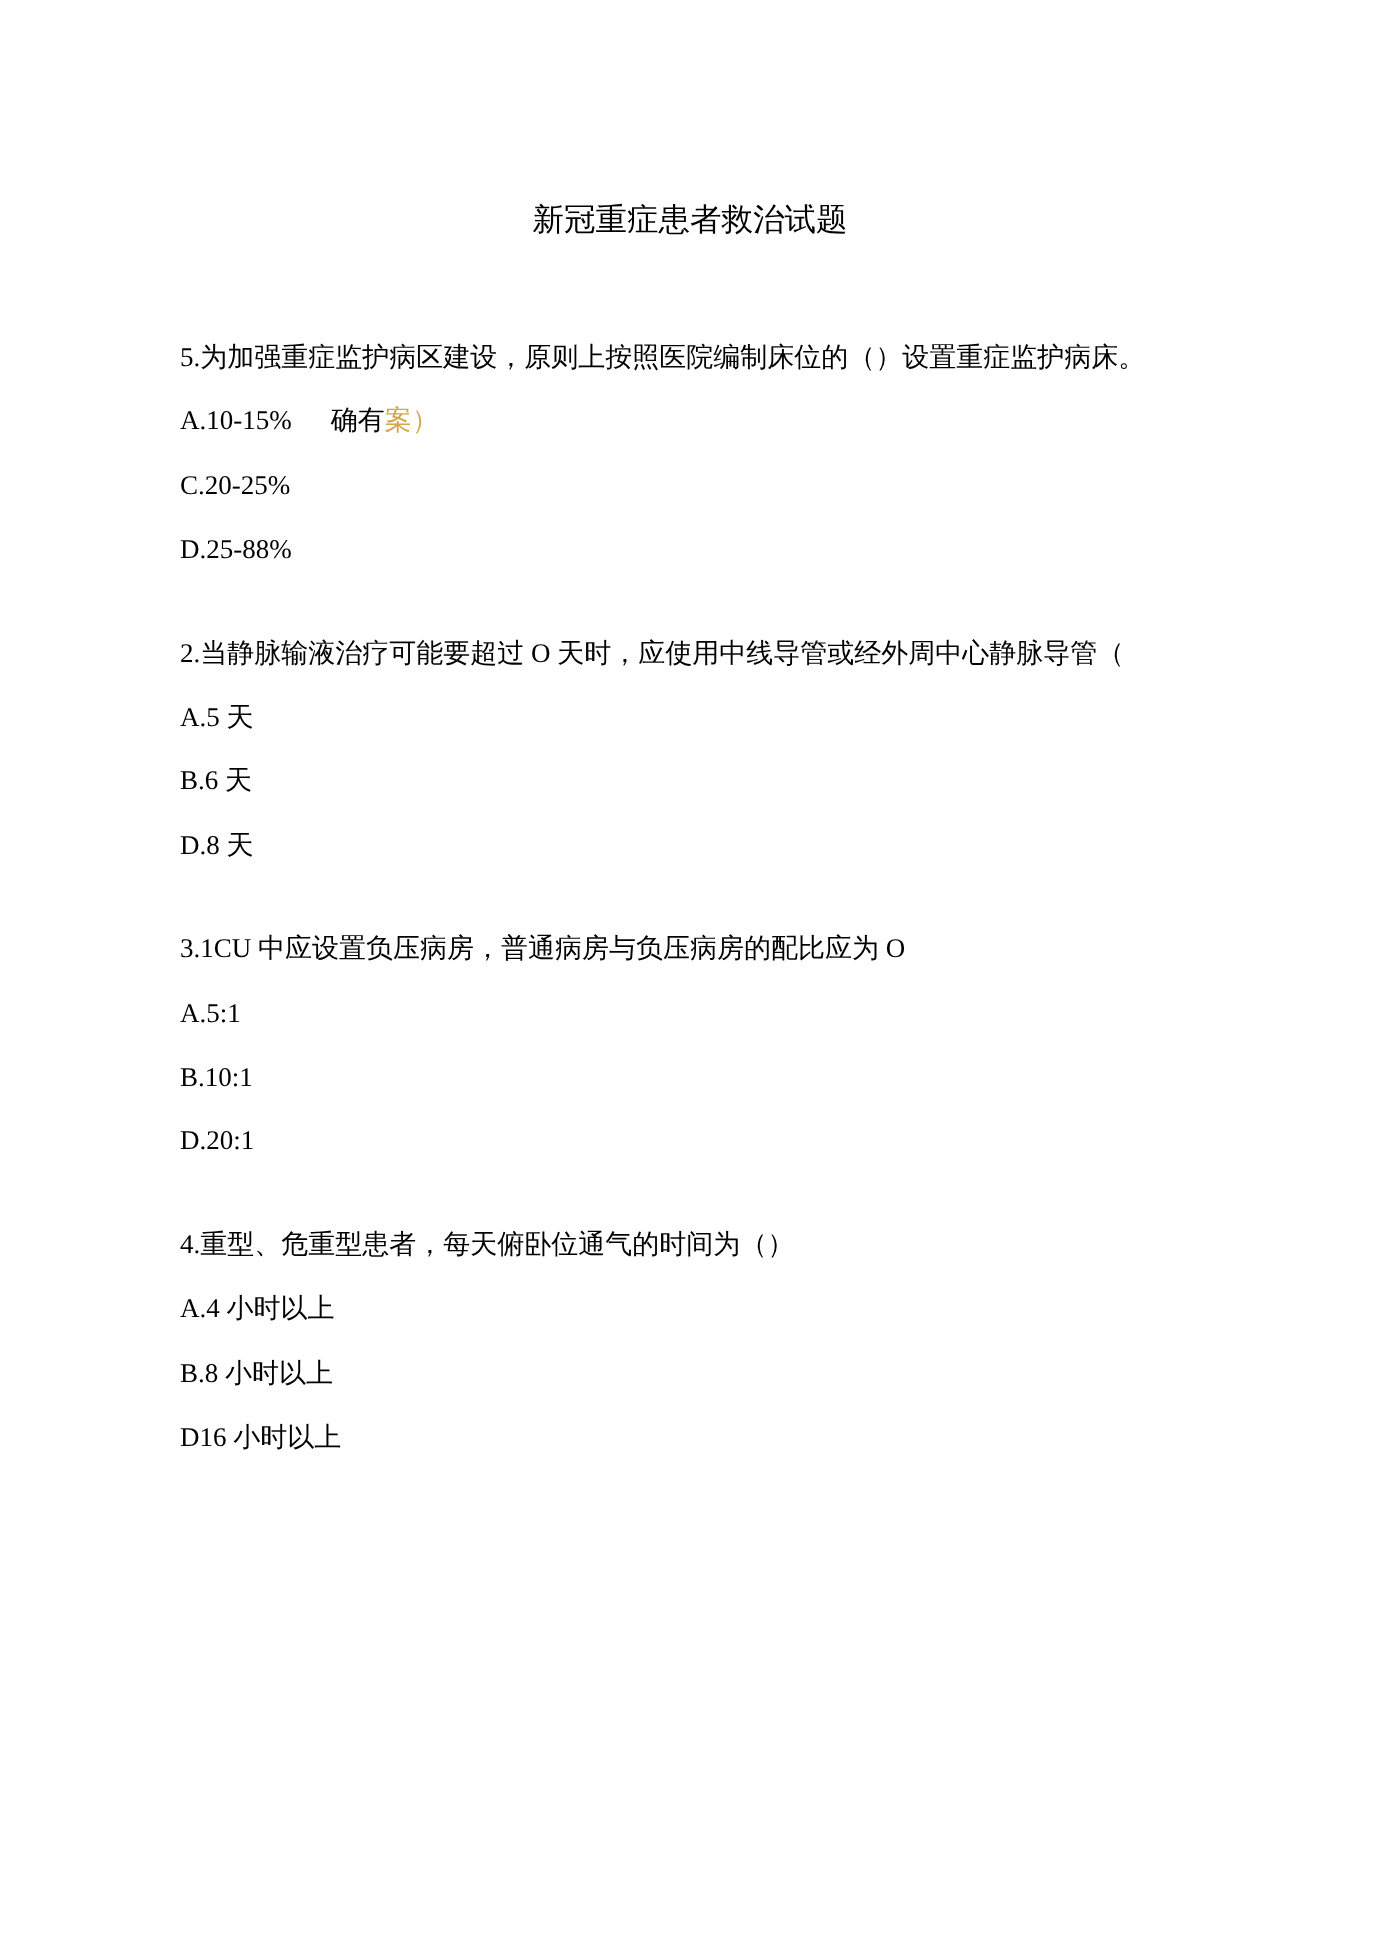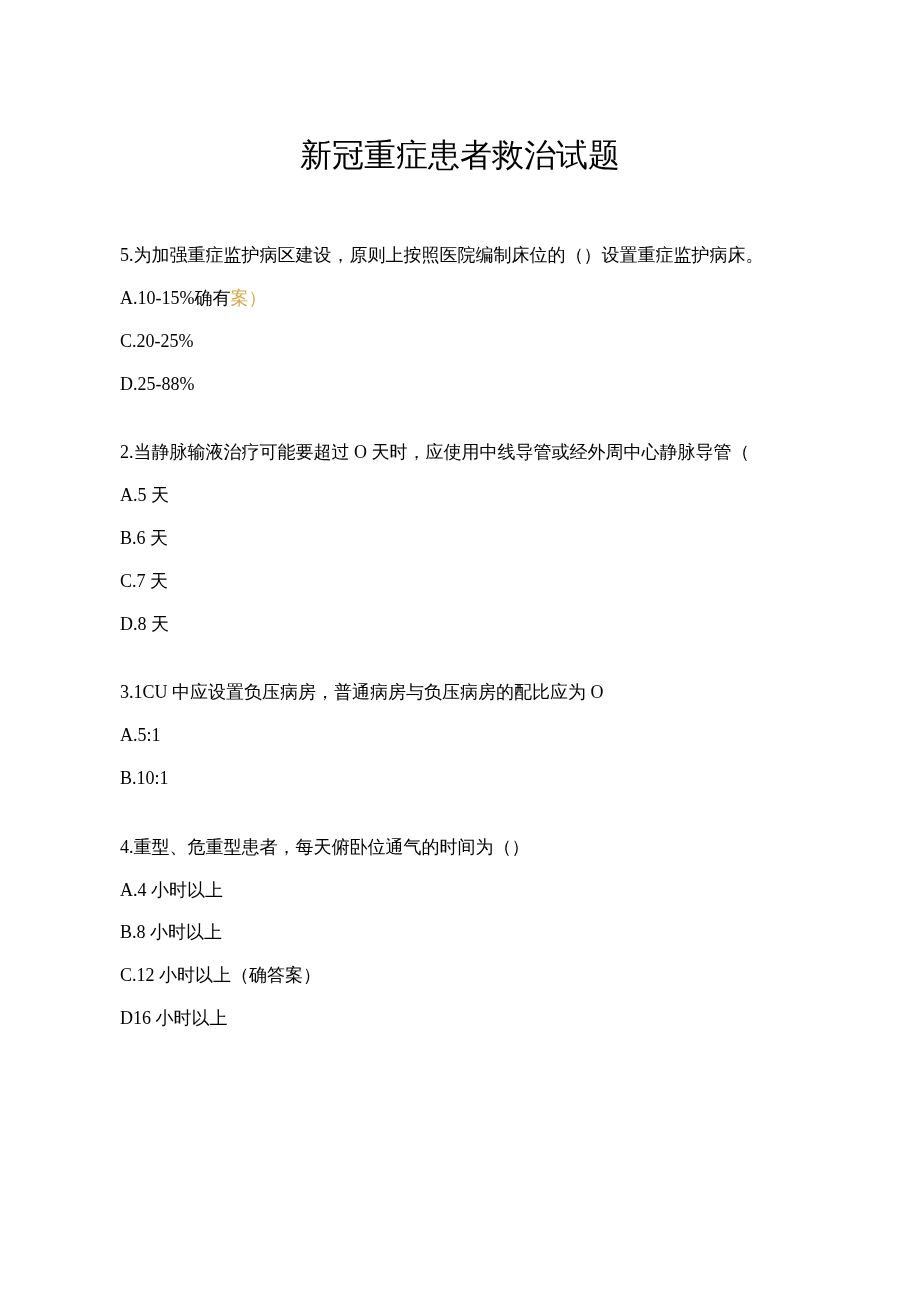--- a/index.html
+++ b/index.html
@@ -11,67 +11,67 @@
       font-family: "SimSun", "宋体", serif;
       background: #ffffff;
       width: 920px;
       padding: 130px 120px 80px 120px;
       font-size: 18px;
       line-height: 1.6;
       color: #000000;
     }
     .title {
       text-align: center;
-      font-size: 32px;
+      font-size: 21px;
       font-weight: normal;
       margin-bottom: 60px;
       font-family: "SimSun", "宋体", serif;
     }
     .question-block {
       margin-bottom: 40px;
     }
     .question {
       margin-bottom: 14px;
     }
     .option {
       margin-bottom: 14px;
     }
     .answer-marker {
       color: #d4a84a;
     }
     .inline-answer {
+      margin-left: 26px;
     }
   </style>
 </head>
 <body>
 
 <h1 class="title">新冠重症患者救治试题</h1>
 
 <div class="question-block">
   <p class="question">5.为加强重症监护病区建设，原则上按照医院编制床位的（）设置重症监护病床。</p>
   <p class="option">
     <span>A.10-15%</span><span class="inline-answer"><span>确有</span><span class="answer-marker">案）</span></span>
   </p>
   <p class="option">C.20-25%</p>
   <p class="option">D.25-88%</p>
 </div>
 
 <div class="question-block">
   <p class="question">2.当静脉输液治疗可能要超过 O 天时，应使用中线导管或经外周中心静脉导管（</p>
   <p class="option">A.5 天</p>
   <p class="option">B.6 天</p>
-  <p class="option">C.7 天</p>
   <p class="option">D.8 天</p>
 </div>
 
 <div class="question-block">
   <p class="question">3.1CU 中应设置负压病房，普通病房与负压病房的配比应为 O</p>
   <p class="option">A.5:1</p>
   <p class="option">B.10:1</p>
+  <p class="option">D.20:1</p>
 </div>
 
 <div class="question-block">
   <p class="question">4.重型、危重型患者，每天俯卧位通气的时间为（）</p>
   <p class="option">A.4 小时以上</p>
   <p class="option">B.8 小时以上</p>
-  <p class="option">C.12 小时以上（确答案）</p>
   <p class="option">D16 小时以上</p>
 </div>
 
 </body></html>

